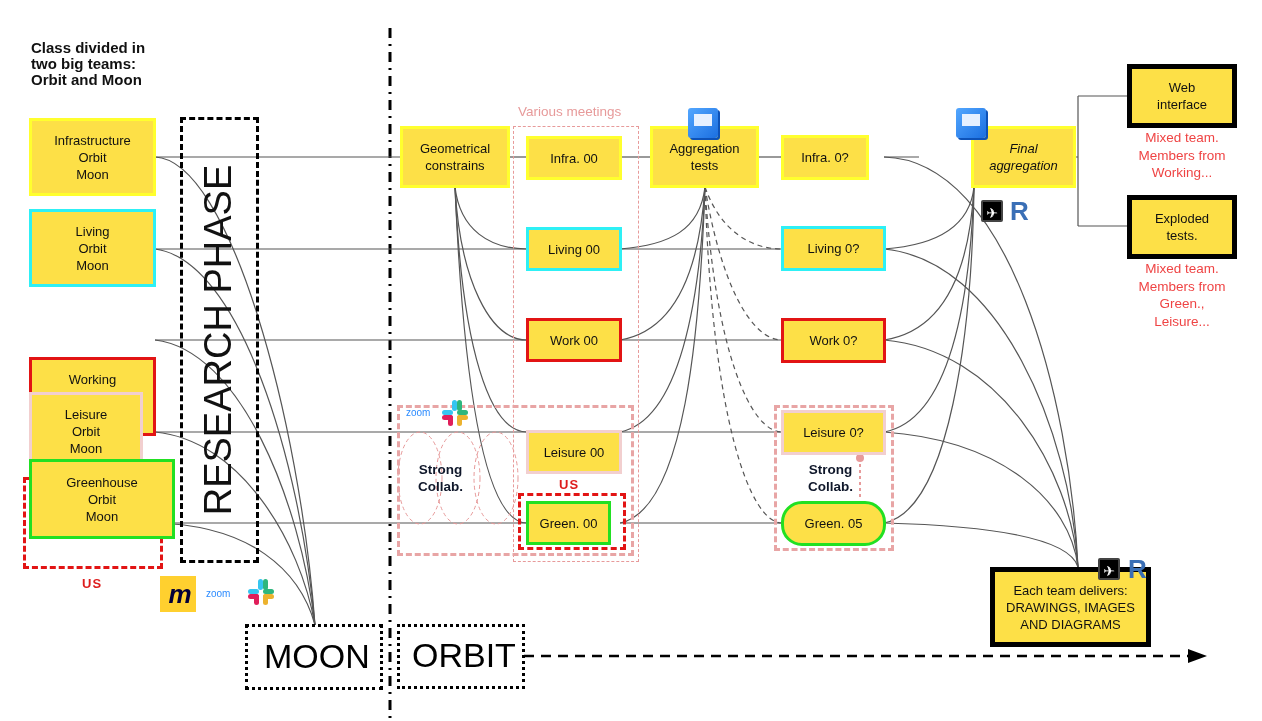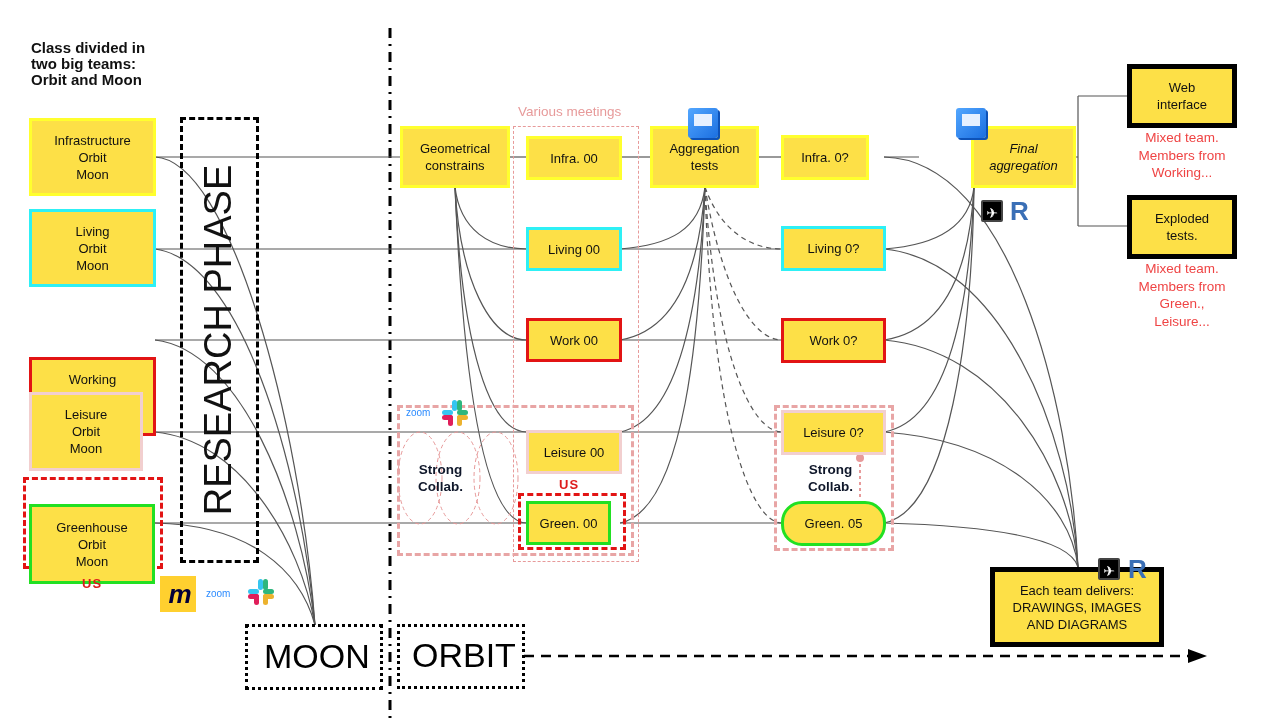--- a/index.html
+++ b/index.html
@@ -122,21 +122,21 @@
 <div class="box cyan" style="left:29px;top:209px;width:127px;height:78px;">Living
 Orbit
 Moon</div>
 <div class="box red" style="left:29px;top:312px;width:127px;height:79px;margin-top:45px;">Working
 Orbit
 Moon</div>
 <div class="box pink" style="left:29px;top:392px;width:114px;height:79px;">Leisure
 Orbit
 Moon</div>
 <div class="dashbox" style="left:23px;top:477px;width:140px;height:92px;border:3px dashed #e21414;"></div>
-<div class="box green" style="left:29px;top:504px;width:126px;height:80px;">Greenhouse
+<div class="box green" style="left:29px;top:459px;width:146px;height:80px;">Greenhouse
 Orbit
 Moon</div>
 <div class="label us" style="left:82px;top:576px;">US</div>
 
 <div class="dashbox" style="left:180px;top:117px;width:79px;height:446px;border:3px dashed #000;"></div>
 <div class="research">RESEARCH PHASE</div>
 
 <div class="icon miro" style="left:160px;top:576px;">m</div>
 <div class="icon zoom" style="left:206px;top:588px;">zoom</div>
 <svg class="icon slack" style="left:246px;top:577px;" viewBox="0 0 30 30">
@@ -208,17 +208,17 @@
 <div class="label note" style="left:1127px;top:129px;width:110px;">Mixed team.
 Members from
 Working...</div>
 <div class="box black" style="left:1127px;top:195px;width:110px;height:64px;">Exploded
 tests.</div>
 <div class="label note" style="left:1127px;top:260px;width:110px;">Mixed team.
 Members from
 Green.,
 Leisure...</div>
 
-<div class="box black" style="left:990px;top:567px;width:174px;height:80px;">Each team delivers:
+<div class="box black" style="left:990px;top:567px;width:161px;height:80px;">Each team delivers:
 DRAWINGS, IMAGES
 AND DIAGRAMS</div>
 <div class="icon rh" style="left:1098px;top:558px;">✈</div>
 <div class="icon rev" style="left:1128px;top:556px;">R</div>
 
 </body></html>

